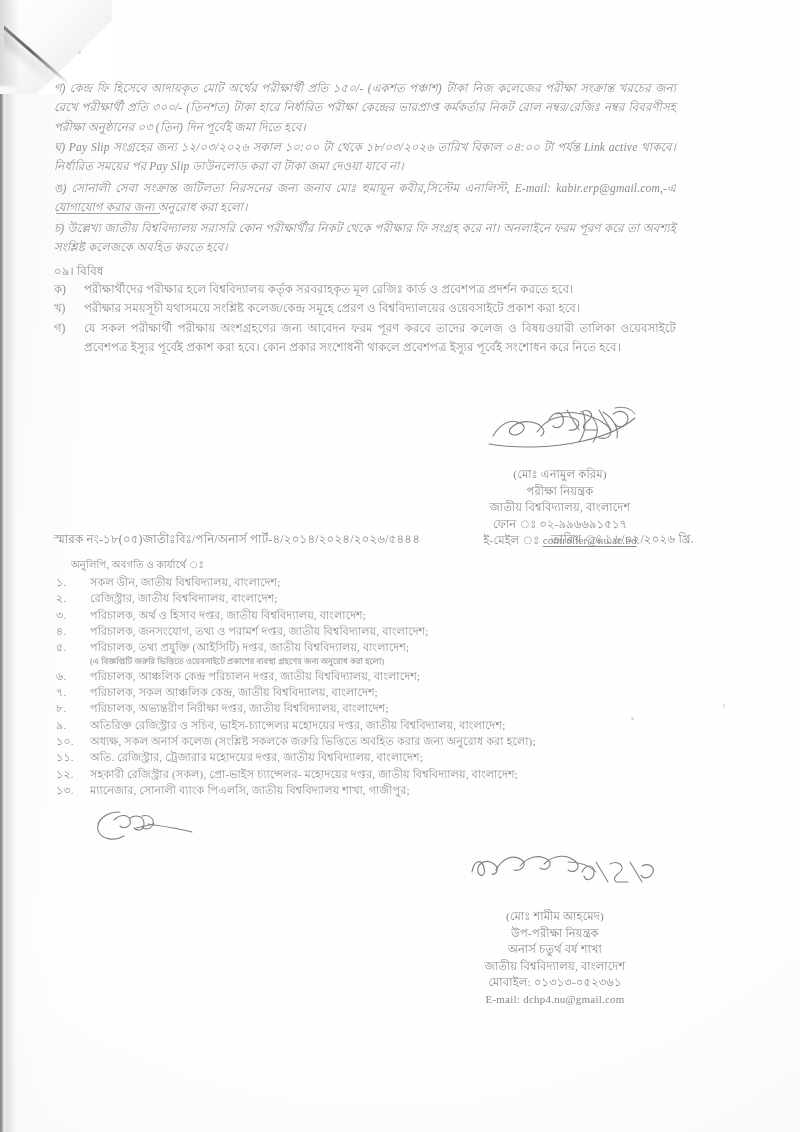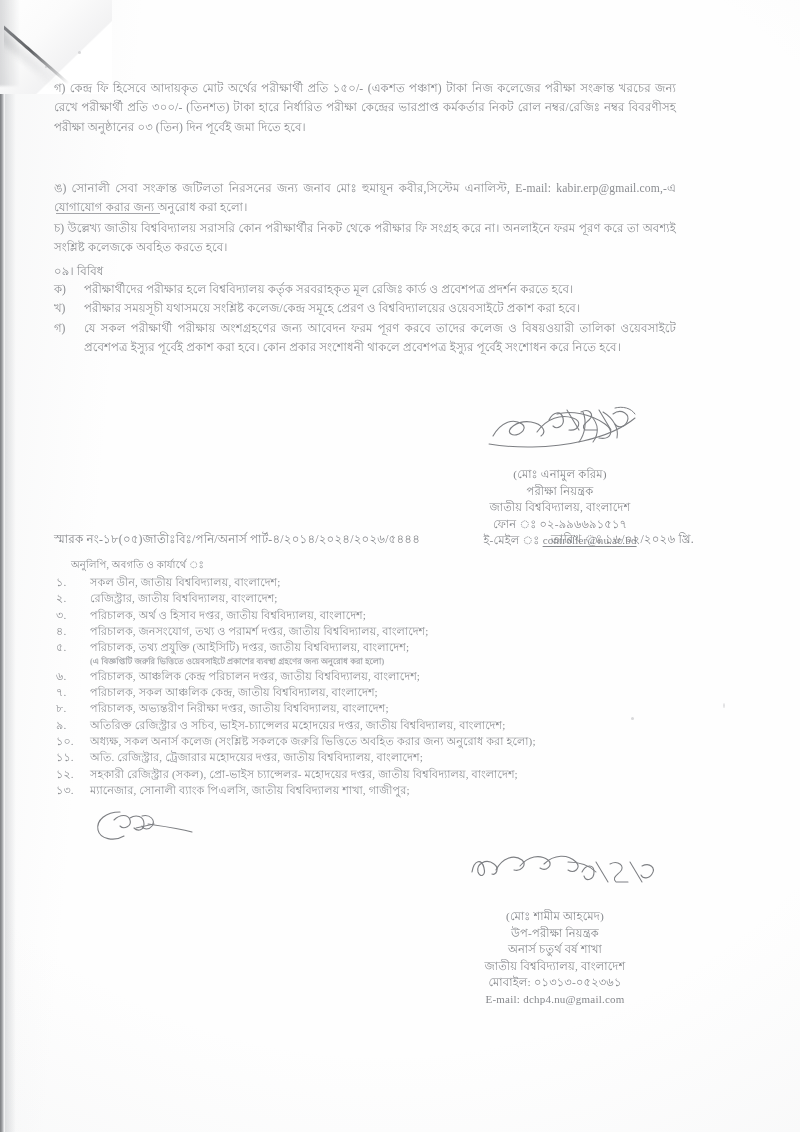--- a/index.html
+++ b/index.html
@@ -63,20 +63,21 @@
   
   #content{position:absolute;left:0;top:0;width:800px;height:1132px;}
 
   .para{
     position:absolute;
     font-size:11.6px;line-height:19.4px;
     color:#8b8d91;
     text-align:justify;
     letter-spacing:.15px;
     filter:blur(.18px);
+    font-style:italic;
   }
   .para .lbl{letter-spacing:0;}
   .link{text-decoration:underline;text-underline-offset:1.5px;}
 
   
   .sec-head{
     position:absolute;font-size:11.6px;color:#87898d;letter-spacing:.2px;
     filter:blur(.18px);
   }
 
@@ -139,20 +140,24 @@
   <div class="speck" style="left:631px;top:717px;width:3px;height:3px;"></div>
   <div class="speck" style="left:723px;top:703px;width:2px;height:5px;opacity:.4;"></div>
 
   <div id="content">
 
     <div class="para" style="left:54px;top:79px;width:622px;">
       <span class="lbl">গ)</span>
       <span>কেন্দ্র ফি হিসেবে আদায়কৃত মোট অর্থের পরীক্ষার্থী প্রতি ১৫০/- (একশত পঞ্চাশ) টাকা নিজ কলেজের পরীক্ষা সংক্রান্ত খরচের জন্য রেখে পরীক্ষার্থী প্রতি ৩০০/- (তিনশত) টাকা হারে নির্ধারিত পরীক্ষা কেন্দ্রের ভারপ্রাপ্ত কর্মকর্তার নিকট রোল নম্বর/রেজিঃ নম্বর বিবরণীসহ পরীক্ষা অনুষ্ঠানের ০৩ (তিন) দিন পূর্বেই জমা দিতে হবে।</span>
     </div>
 
+    <div class="para" style="left:54px;top:138px;width:622px;">
+      <span class="lbl">ঘ)</span>
+      <span>Pay Slip সংগ্রহের জন্য ১২/০৩/২০২৬ সকাল ১০:০০ টা থেকে ১৮/০৩/২০২৬ তারিখ বিকাল ০৪:০০ টা পর্যন্ত Link active থাকবে। নির্ধারিত সময়ের পর Pay Slip ডাউনলোড করা বা টাকা জমা দেওয়া যাবে না।</span>
+    </div>
 
     <div class="para" style="left:54px;top:179px;width:622px;">
       <span class="lbl">ঙ)</span>
       <span>সোনালী সেবা সংক্রান্ত জটিলতা নিরসনের জন্য জনাব মোঃ হুমায়ূন কবীর,সিস্টেম এনালিস্ট, E-mail: kabir.erp@gmail.com,-এ যোগাযোগ করার জন্য অনুরোধ করা হলো।</span>
     </div>
 
     <div style="position:absolute;left:56px;top:213px;width:104px;height:1px;background:#8d8f93;opacity:.8;"></div>
 
     <div class="para" style="left:54px;top:219px;width:622px;">
       <span class="lbl">চ)</span>

